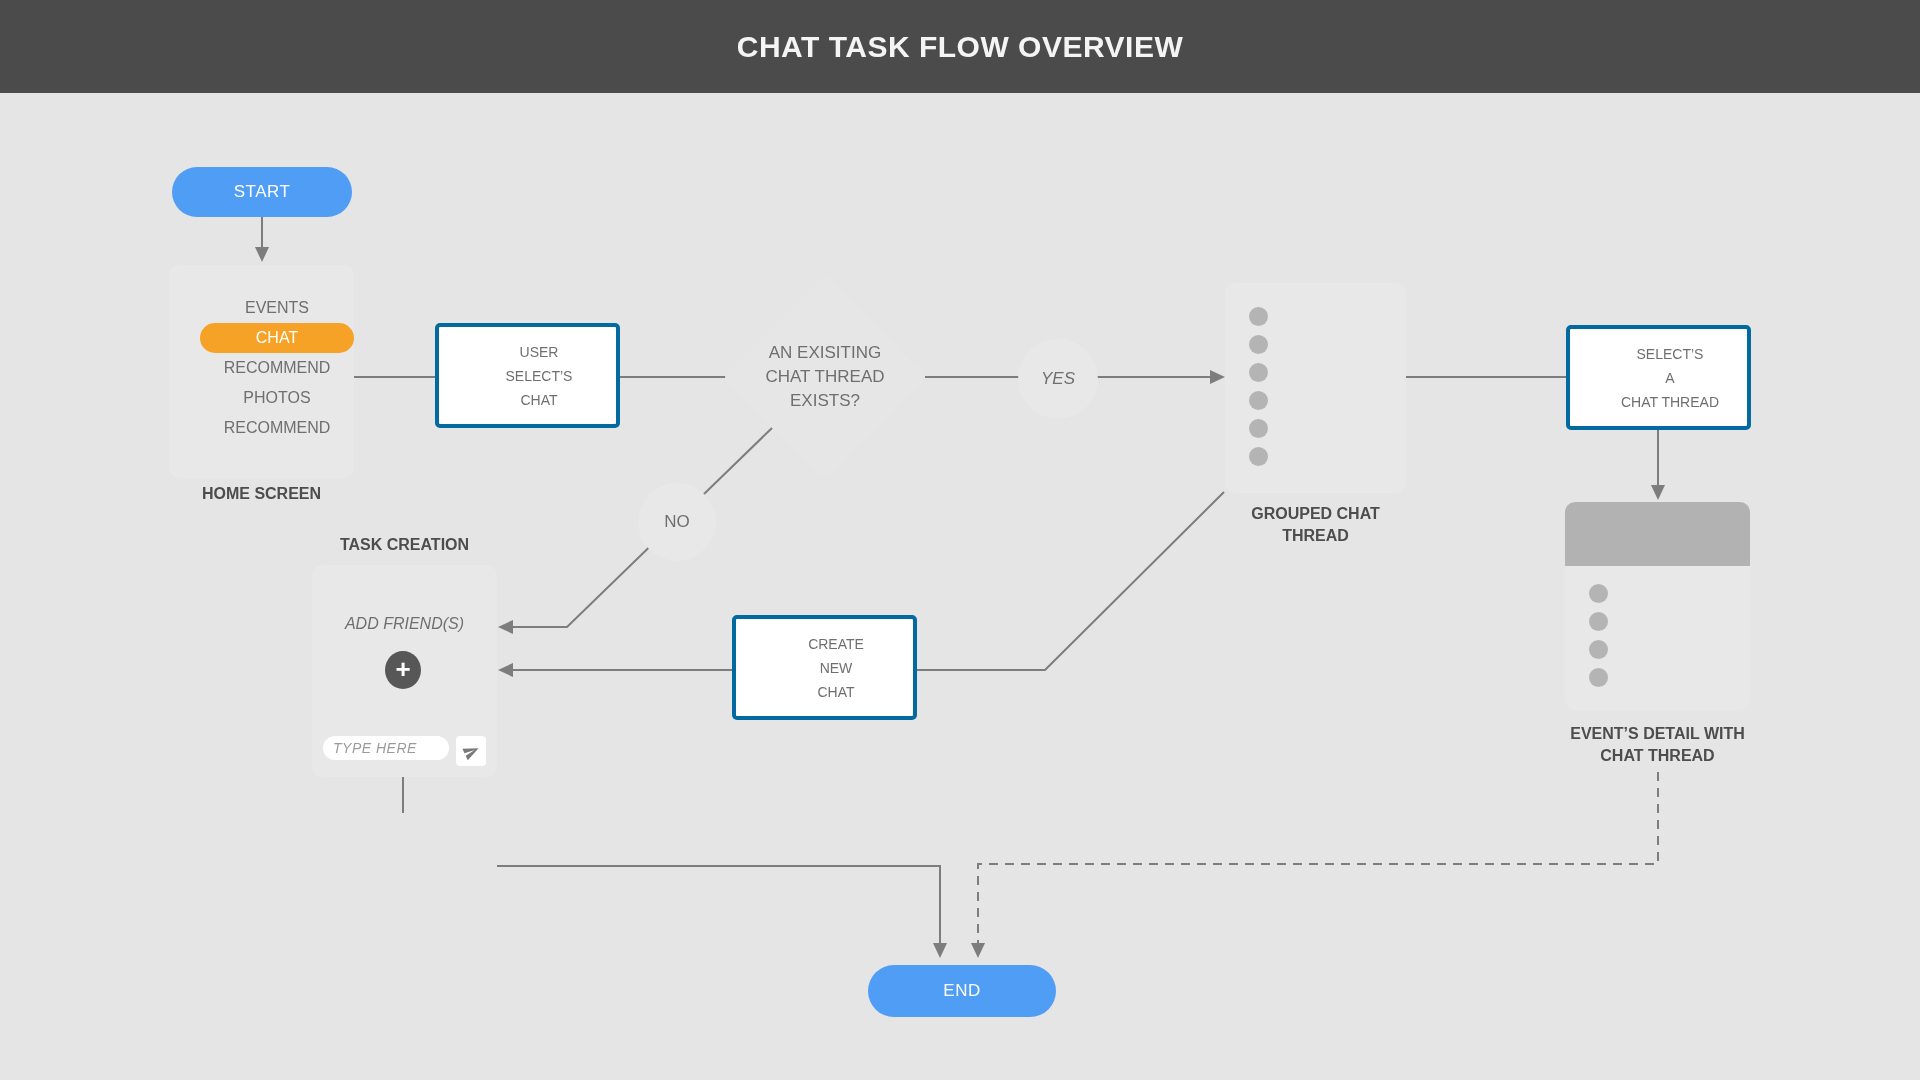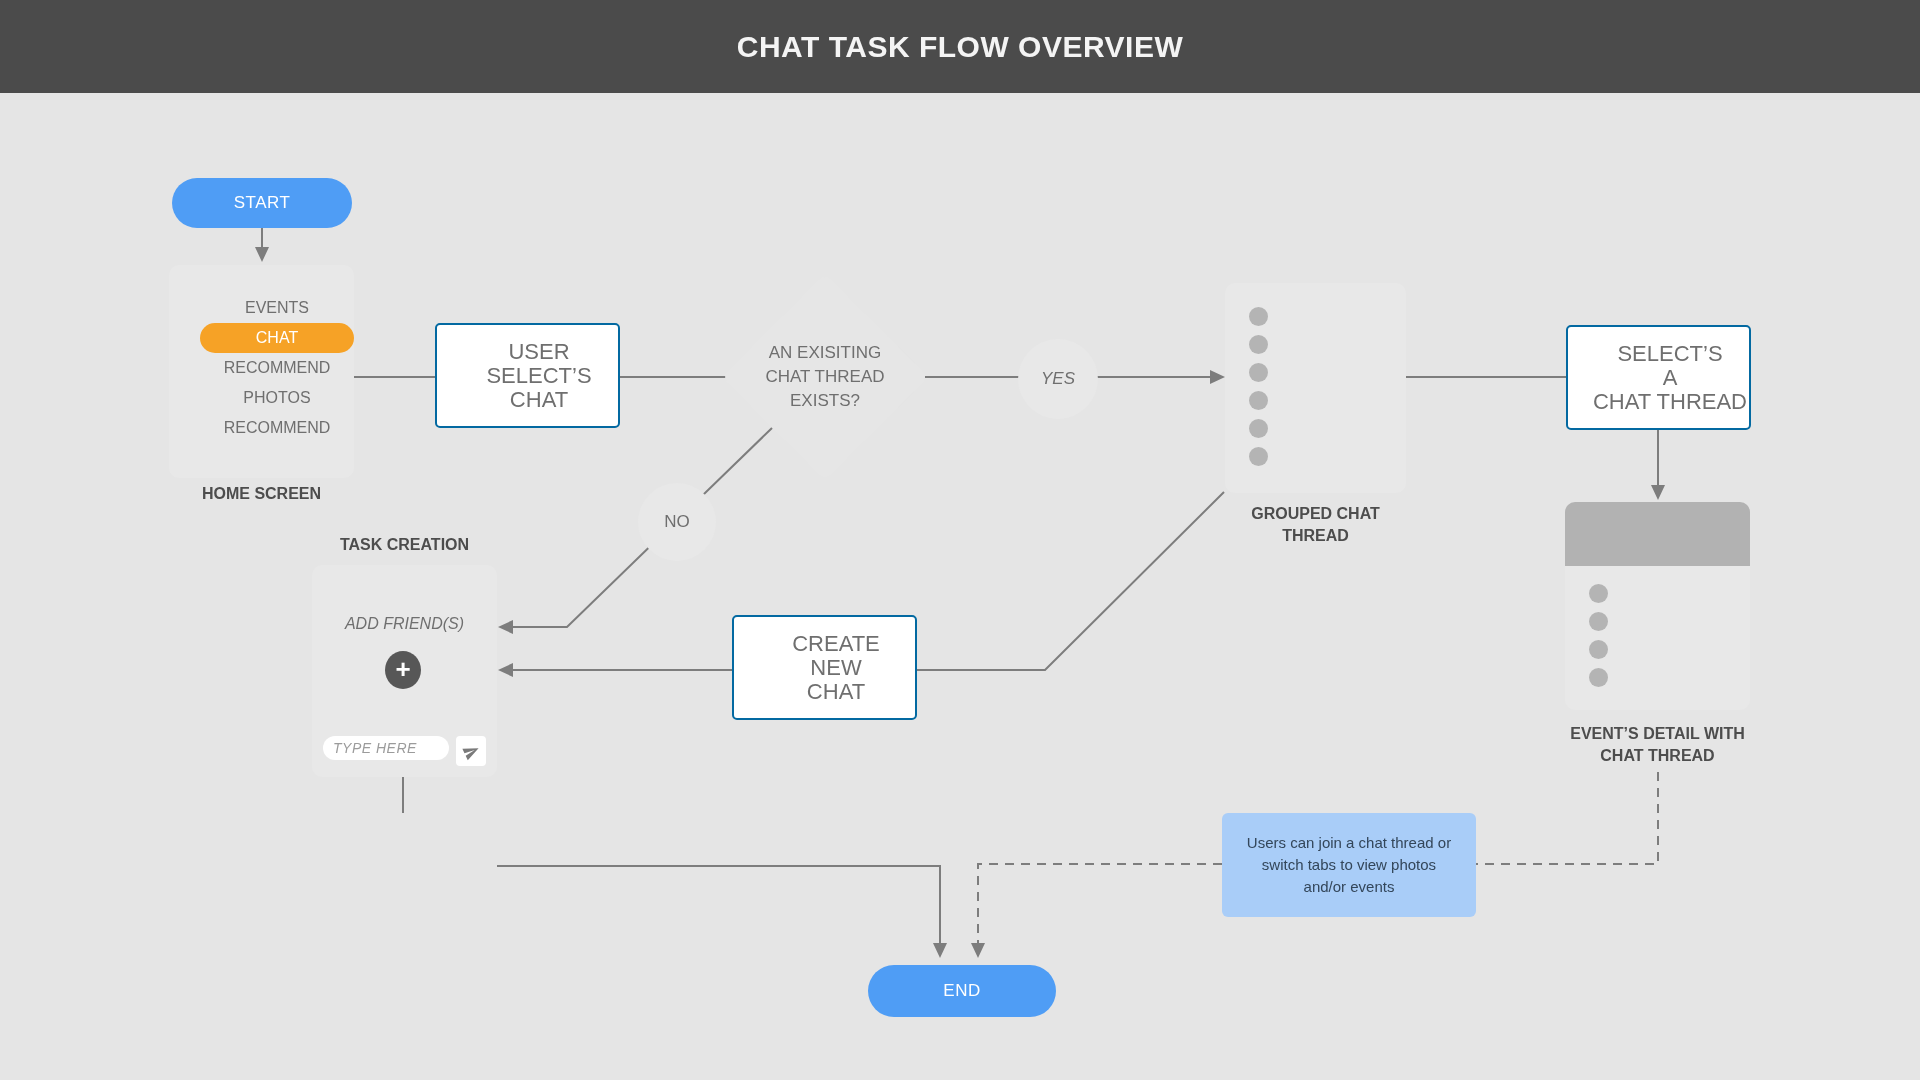--- a/index.html
+++ b/index.html
@@ -23,23 +23,23 @@
   svg.connectors path.dashed{stroke-dasharray:9 7;}
   svg.connectors polygon{fill:var(--line-gray,#7d7d7d);}
   
   .node{position:absolute;z-index:2;box-sizing:border-box;}
   .pill-blue{
     background:var(--accent-blue,#4f9df5);border-radius:26px;
     display:flex;align-items:center;justify-content:center;
     color:#ffffff;font-size:17px;letter-spacing:.5px;
   }
   .box-white{
-    background:#ffffff;border:2px solid #0369a1;border-radius:5px;
+    background:#ffffff;border:4px solid #0369a1;border-radius:5px;
     display:flex;align-items:center;justify-content:center;text-align:center;
-    color:#6f6f6f;font-size:22px;line-height:24px;white-space:pre-line;padding-left:23px;
+    color:#6f6f6f;font-size:14px;line-height:24px;white-space:pre-line;padding-left:23px;
   }
   .gray-box{background:var(--node-gray,#e8e8e8);border-radius:10px;}
   .circle{
     background:var(--node-gray,#e8e8e8);border-radius:50%;
     display:flex;align-items:center;justify-content:center;
     color:#6f6f6f;font-size:17px;
   }
   .bold-label{
     position:absolute;z-index:2;color:#4d4d4d;font-weight:bold;font-size:16px;
     text-align:center;white-space:pre-line;line-height:22px;
@@ -132,21 +132,21 @@
 
     <path d="M403 777 V813"></path>
 
     <path d="M497 866 H940 V944"></path>
       <polygon points="933,943 947,943 940,958"></polygon>
 
     <path class="dashed" d="M1658 772 V864 H978 V944"></path>
       <polygon points="971,943 985,943 978,958"></polygon>
   </svg>
 
-  <div class="node pill-blue" style="left:172px;top:167px;width:180px;height:50px;margin-top:11px;">
+  <div class="node pill-blue" style="left:172px;top:167px;width:180px;height:50px;">
     <span>START</span>
   </div>
 
   <div class="node gray-box home-box" style="left:169px;top:265px;width:185px;height:213px;">
     <div class="menu-item">EVENTS</div>
     <div class="menu-item active">CHAT</div>
     <div class="menu-item">RECOMMEND</div>
     <div class="menu-item">PHOTOS</div>
     <div class="menu-item">RECOMMEND</div>
   </div>
@@ -244,23 +244,18 @@
     </div>
   </div>
 
   <div class="node box-white" style="left:732px;top:615px;width:185px;height:105px;">
     <span>CREATE
 NEW
 CHAT</span>
   </div>
 
 
-  <div class="note-box" style="left:1222px;top:813px;width:254px;height:104px;">
-    <span>Users can join a chat thread or
-switch tabs to view photos
-and/or events</span>
-  </div>
 
   <div class="node pill-blue" style="left:868px;top:965px;width:188px;height:52px;">
     <span>END</span>
   </div>
 
 </div>
 
 </body></html>

